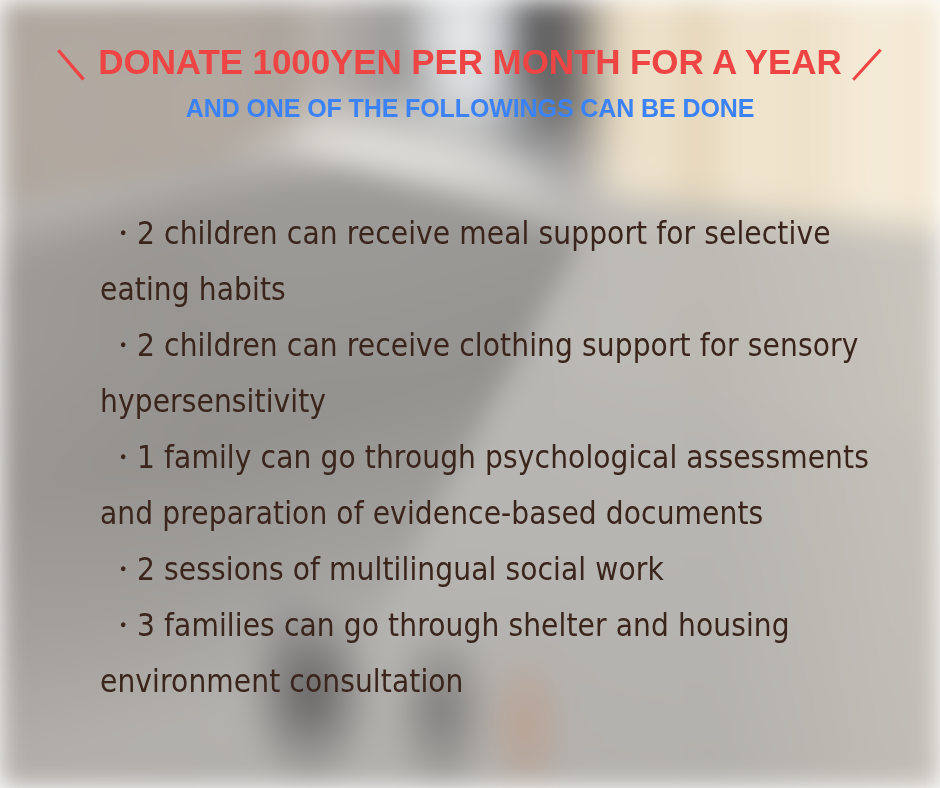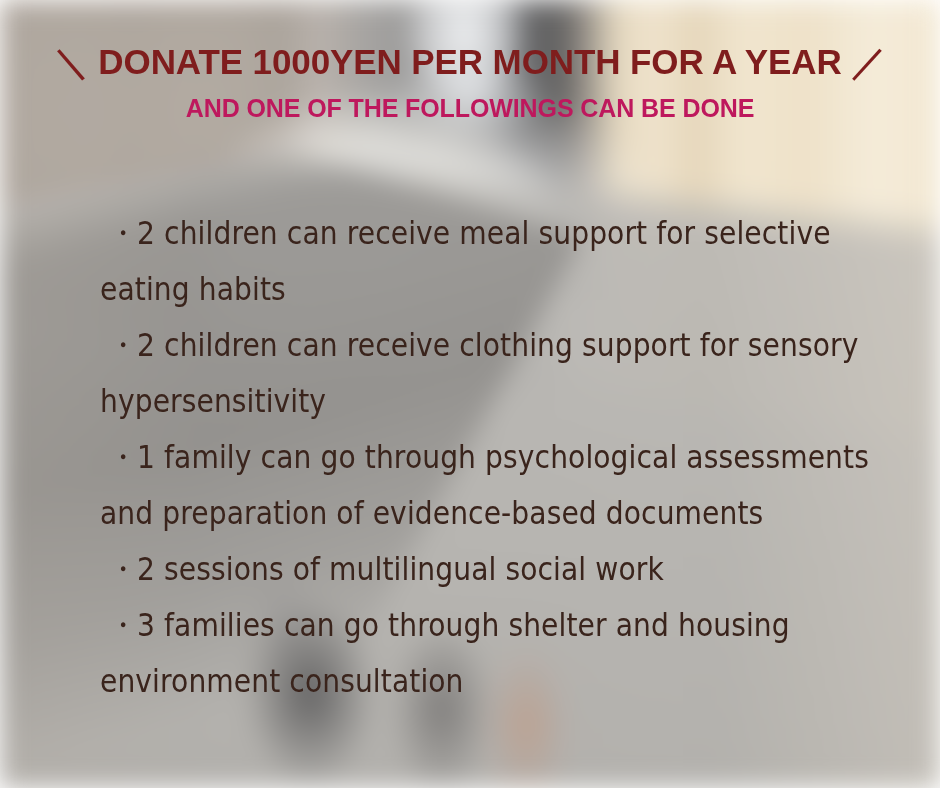--- a/index.html
+++ b/index.html
@@ -180,35 +180,35 @@
     position: absolute;
     inset: 0;
   }
 
   .headline {
     position: absolute;
     top: 44px;
     left: 0;
     width: 940px;
     text-align: center;
-    color: #7f1d1d;
+    color: #ef4444;
     font-size: 35px;
     font-weight: 700;
     letter-spacing: -0.1px;
     white-space: nowrap;
     line-height: 1;
   }
 
   .subhead {
     position: absolute;
     top: 96px;
     left: 0;
     width: 940px;
     text-align: center;
-    color: #be185d;
+    color: #3b82f6;
     font-size: 25px;
     font-weight: 700;
     letter-spacing: -0.1px;
     white-space: nowrap;
     line-height: 1;
   }
 
   .body-block {
     position: absolute;
     top: 205px;

